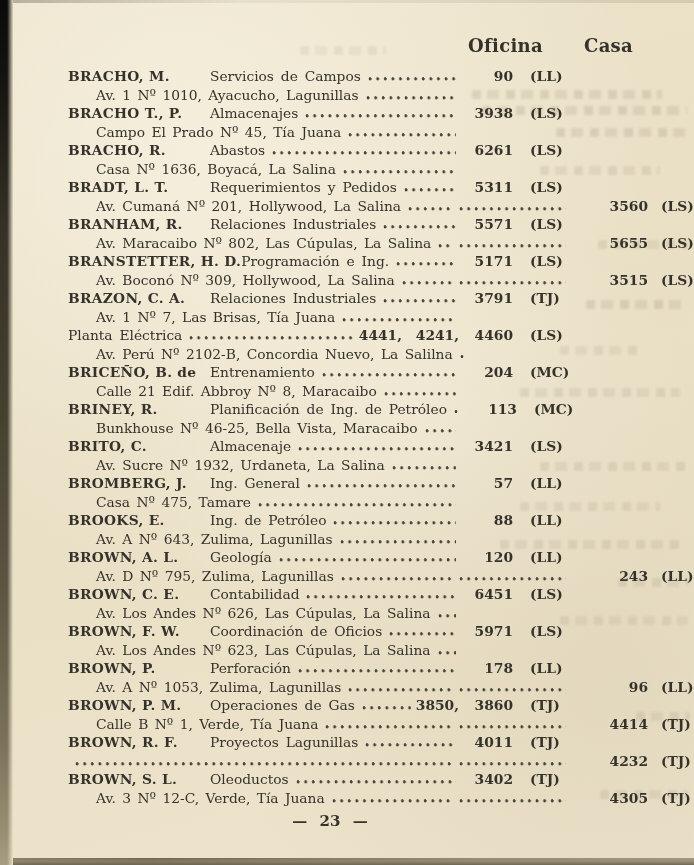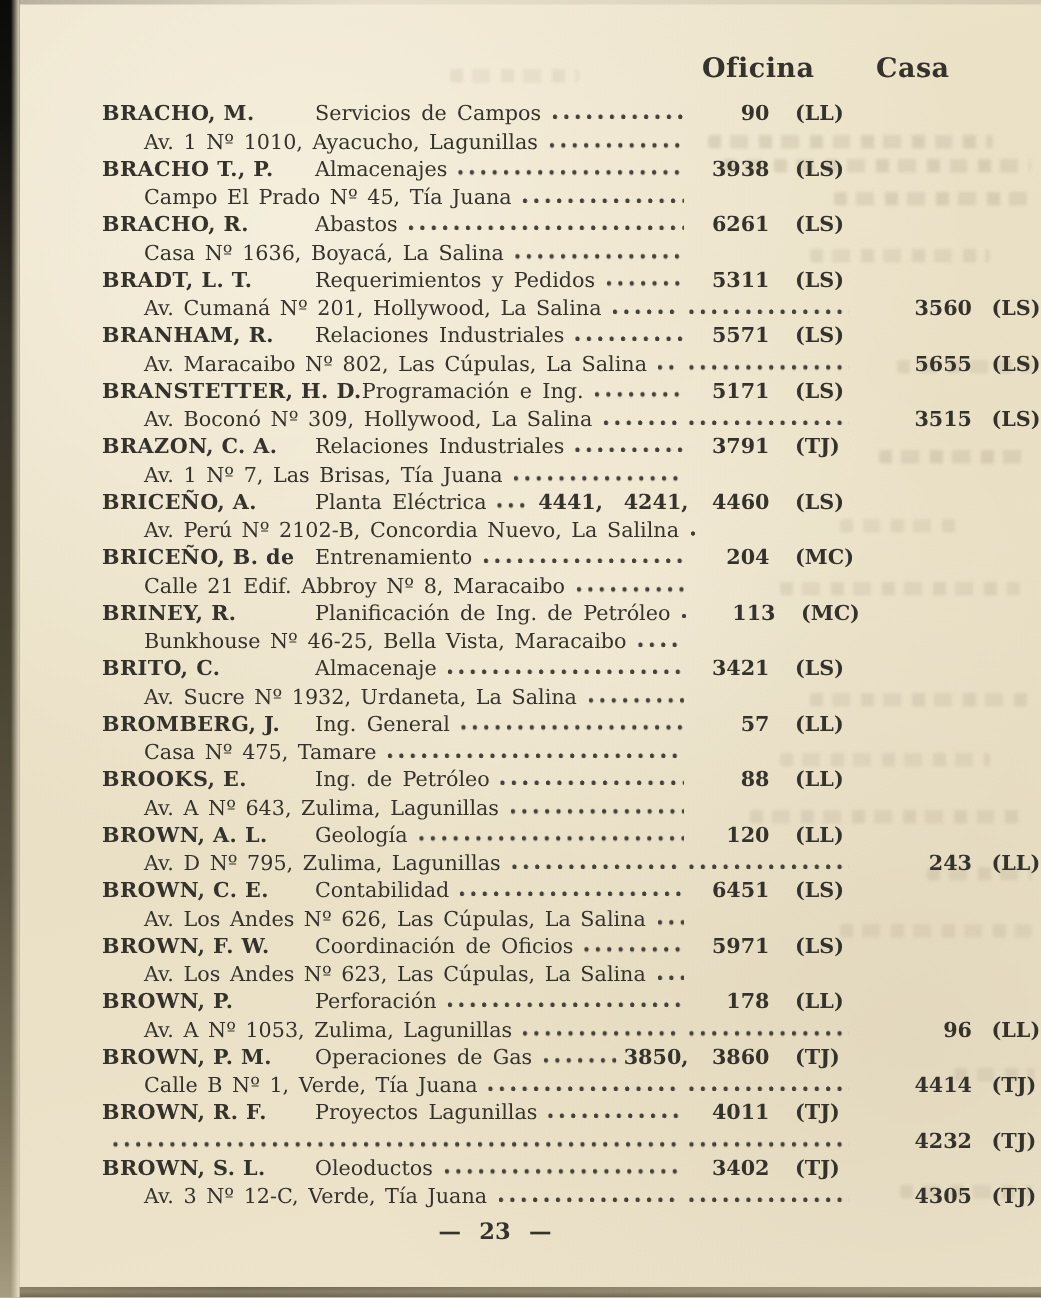--- a/index.html
+++ b/index.html
@@ -254,21 +254,20 @@
       <span class="addr">Av. 1 Nº 7, Las Brisas, Tía Juana</span>
       <span class="dots"></span>
       <span class="mid2"></span>
       <span class="hnum"></span>
       <span class="hcode"></span>
     </div>
   </div>
 
   <div class="entry has-extra">
     <div class="row row1">
-      <span class="name">BRICEÑO, A.</span>
       <span class="dept">Planta Eléctrica</span>
       <span class="dots"></span>
       <span class="extra">4441, 4241,</span>
       <span class="onum">4460</span>
       <span class="ocode">(LS)</span>
       <span class="hnum"></span>
       <span class="hcode"></span>
     </div>
     <div class="row row2">
       <span class="addr">Av. Perú Nº 2102-B, Concordia Nuevo, La Salilna</span>

